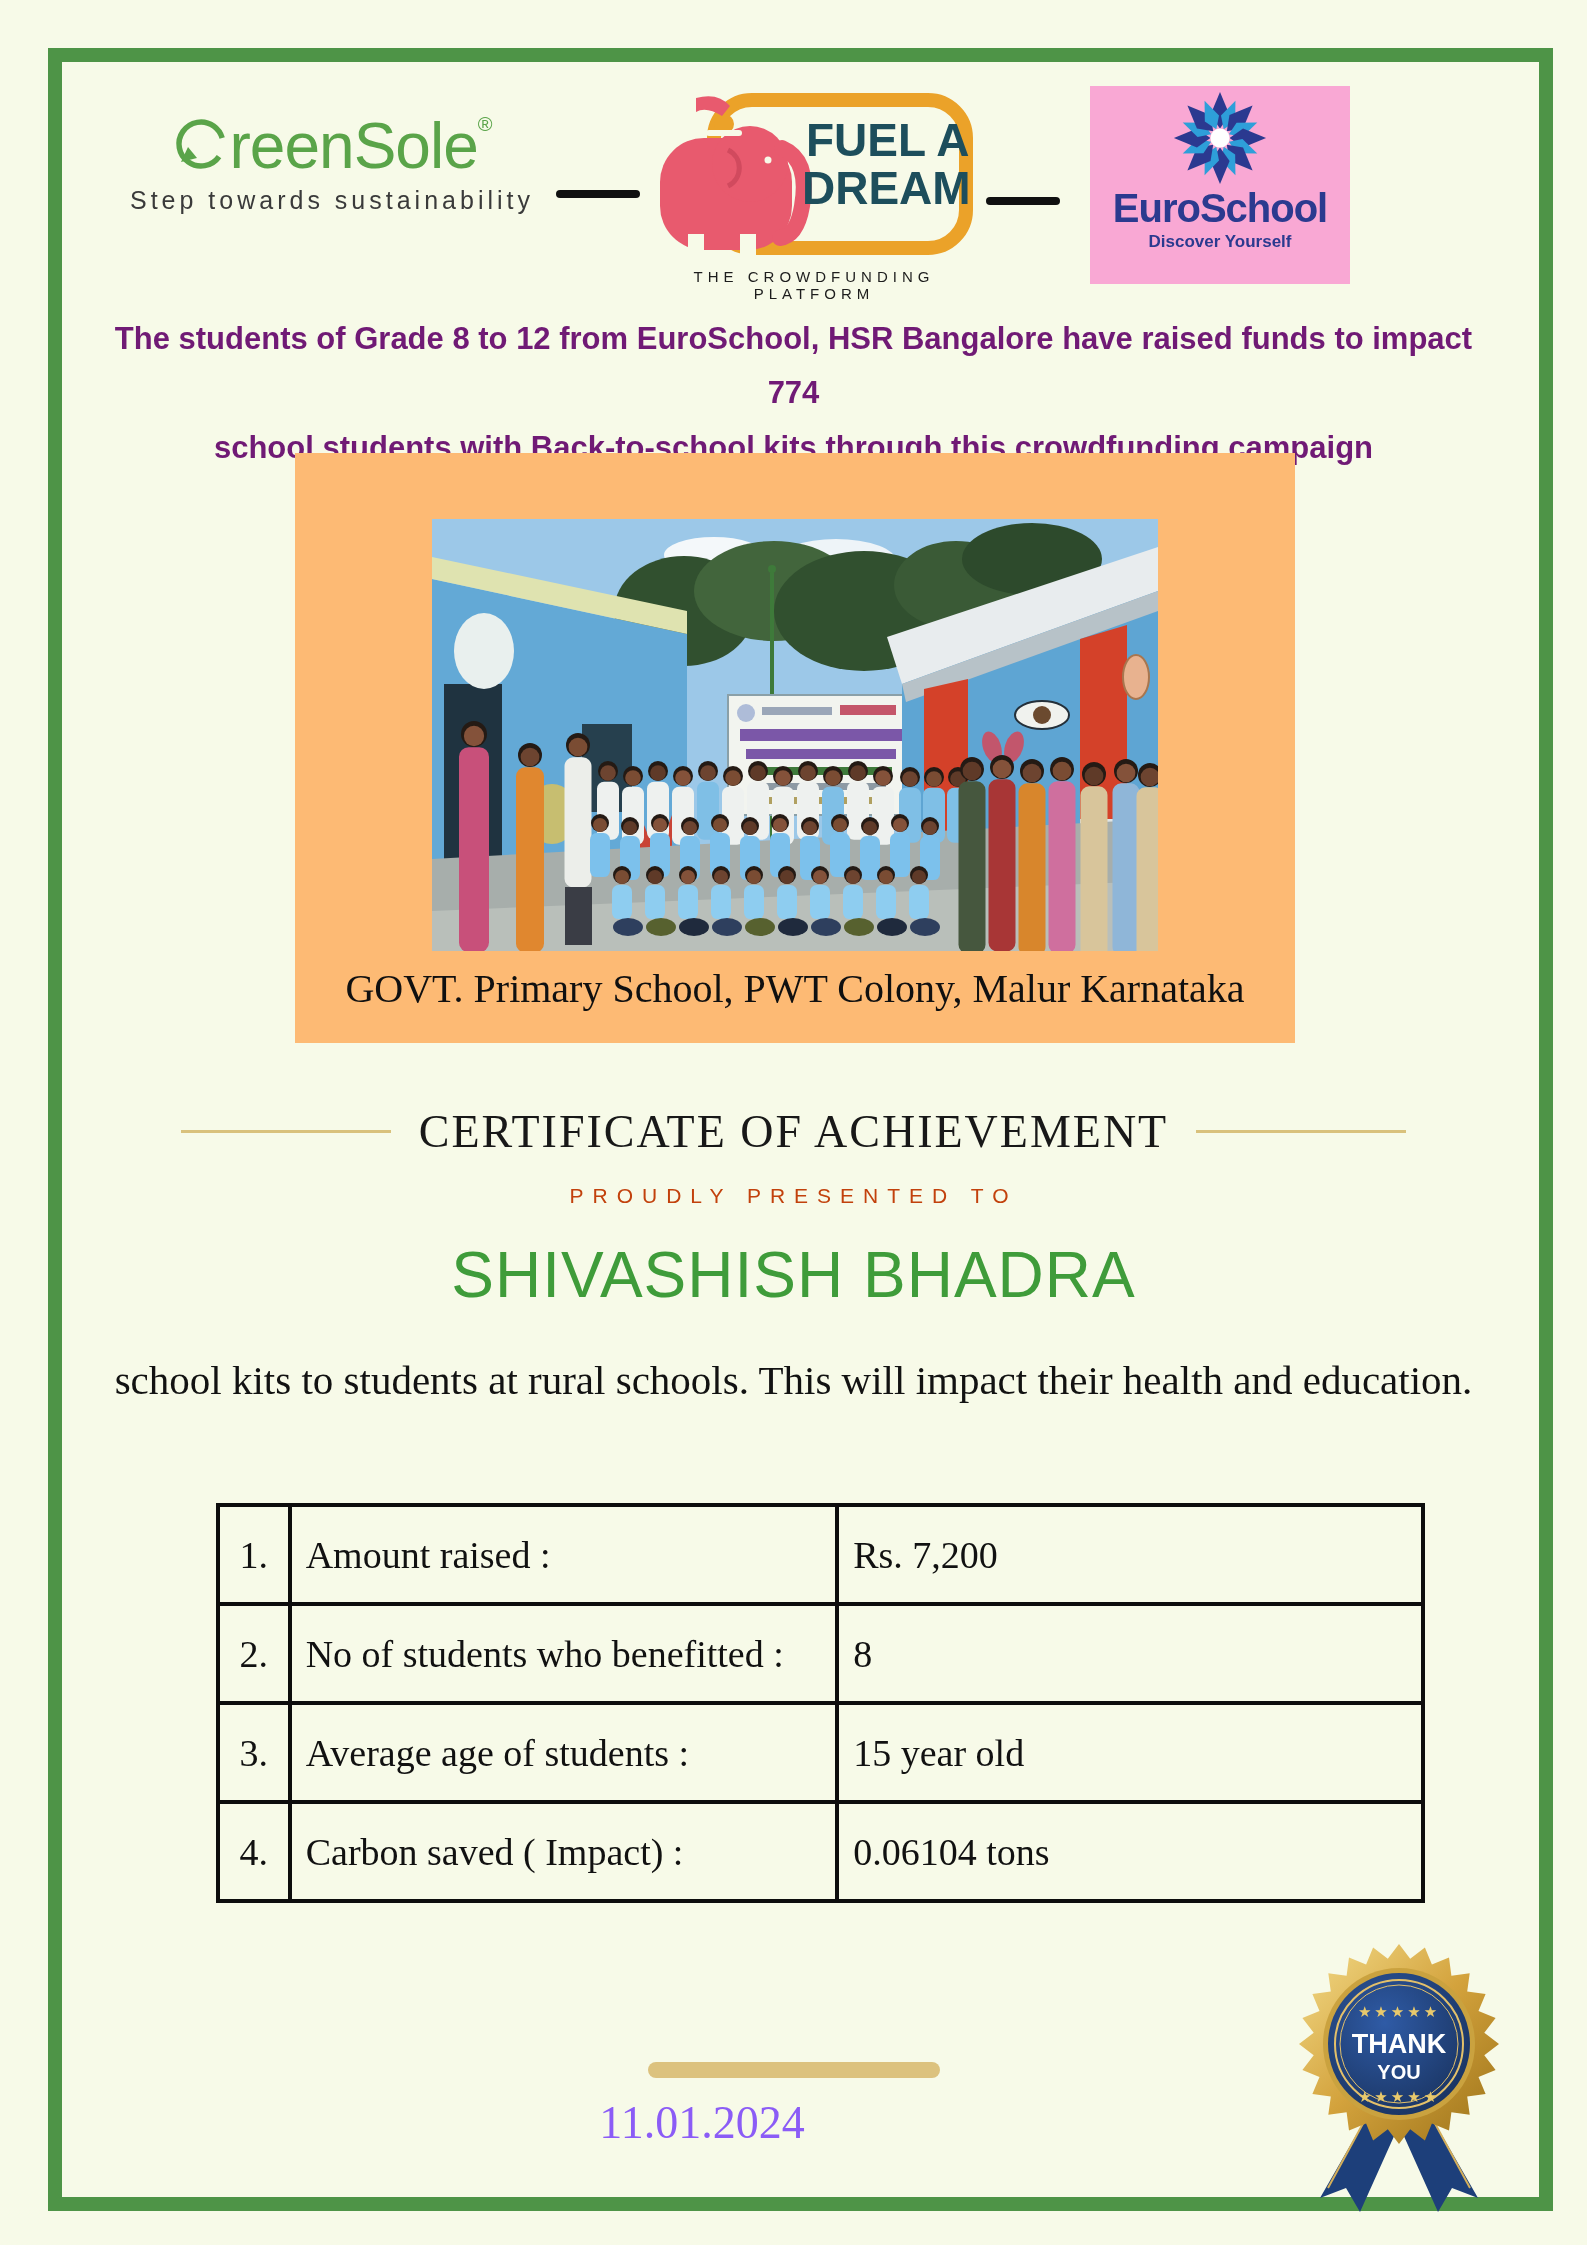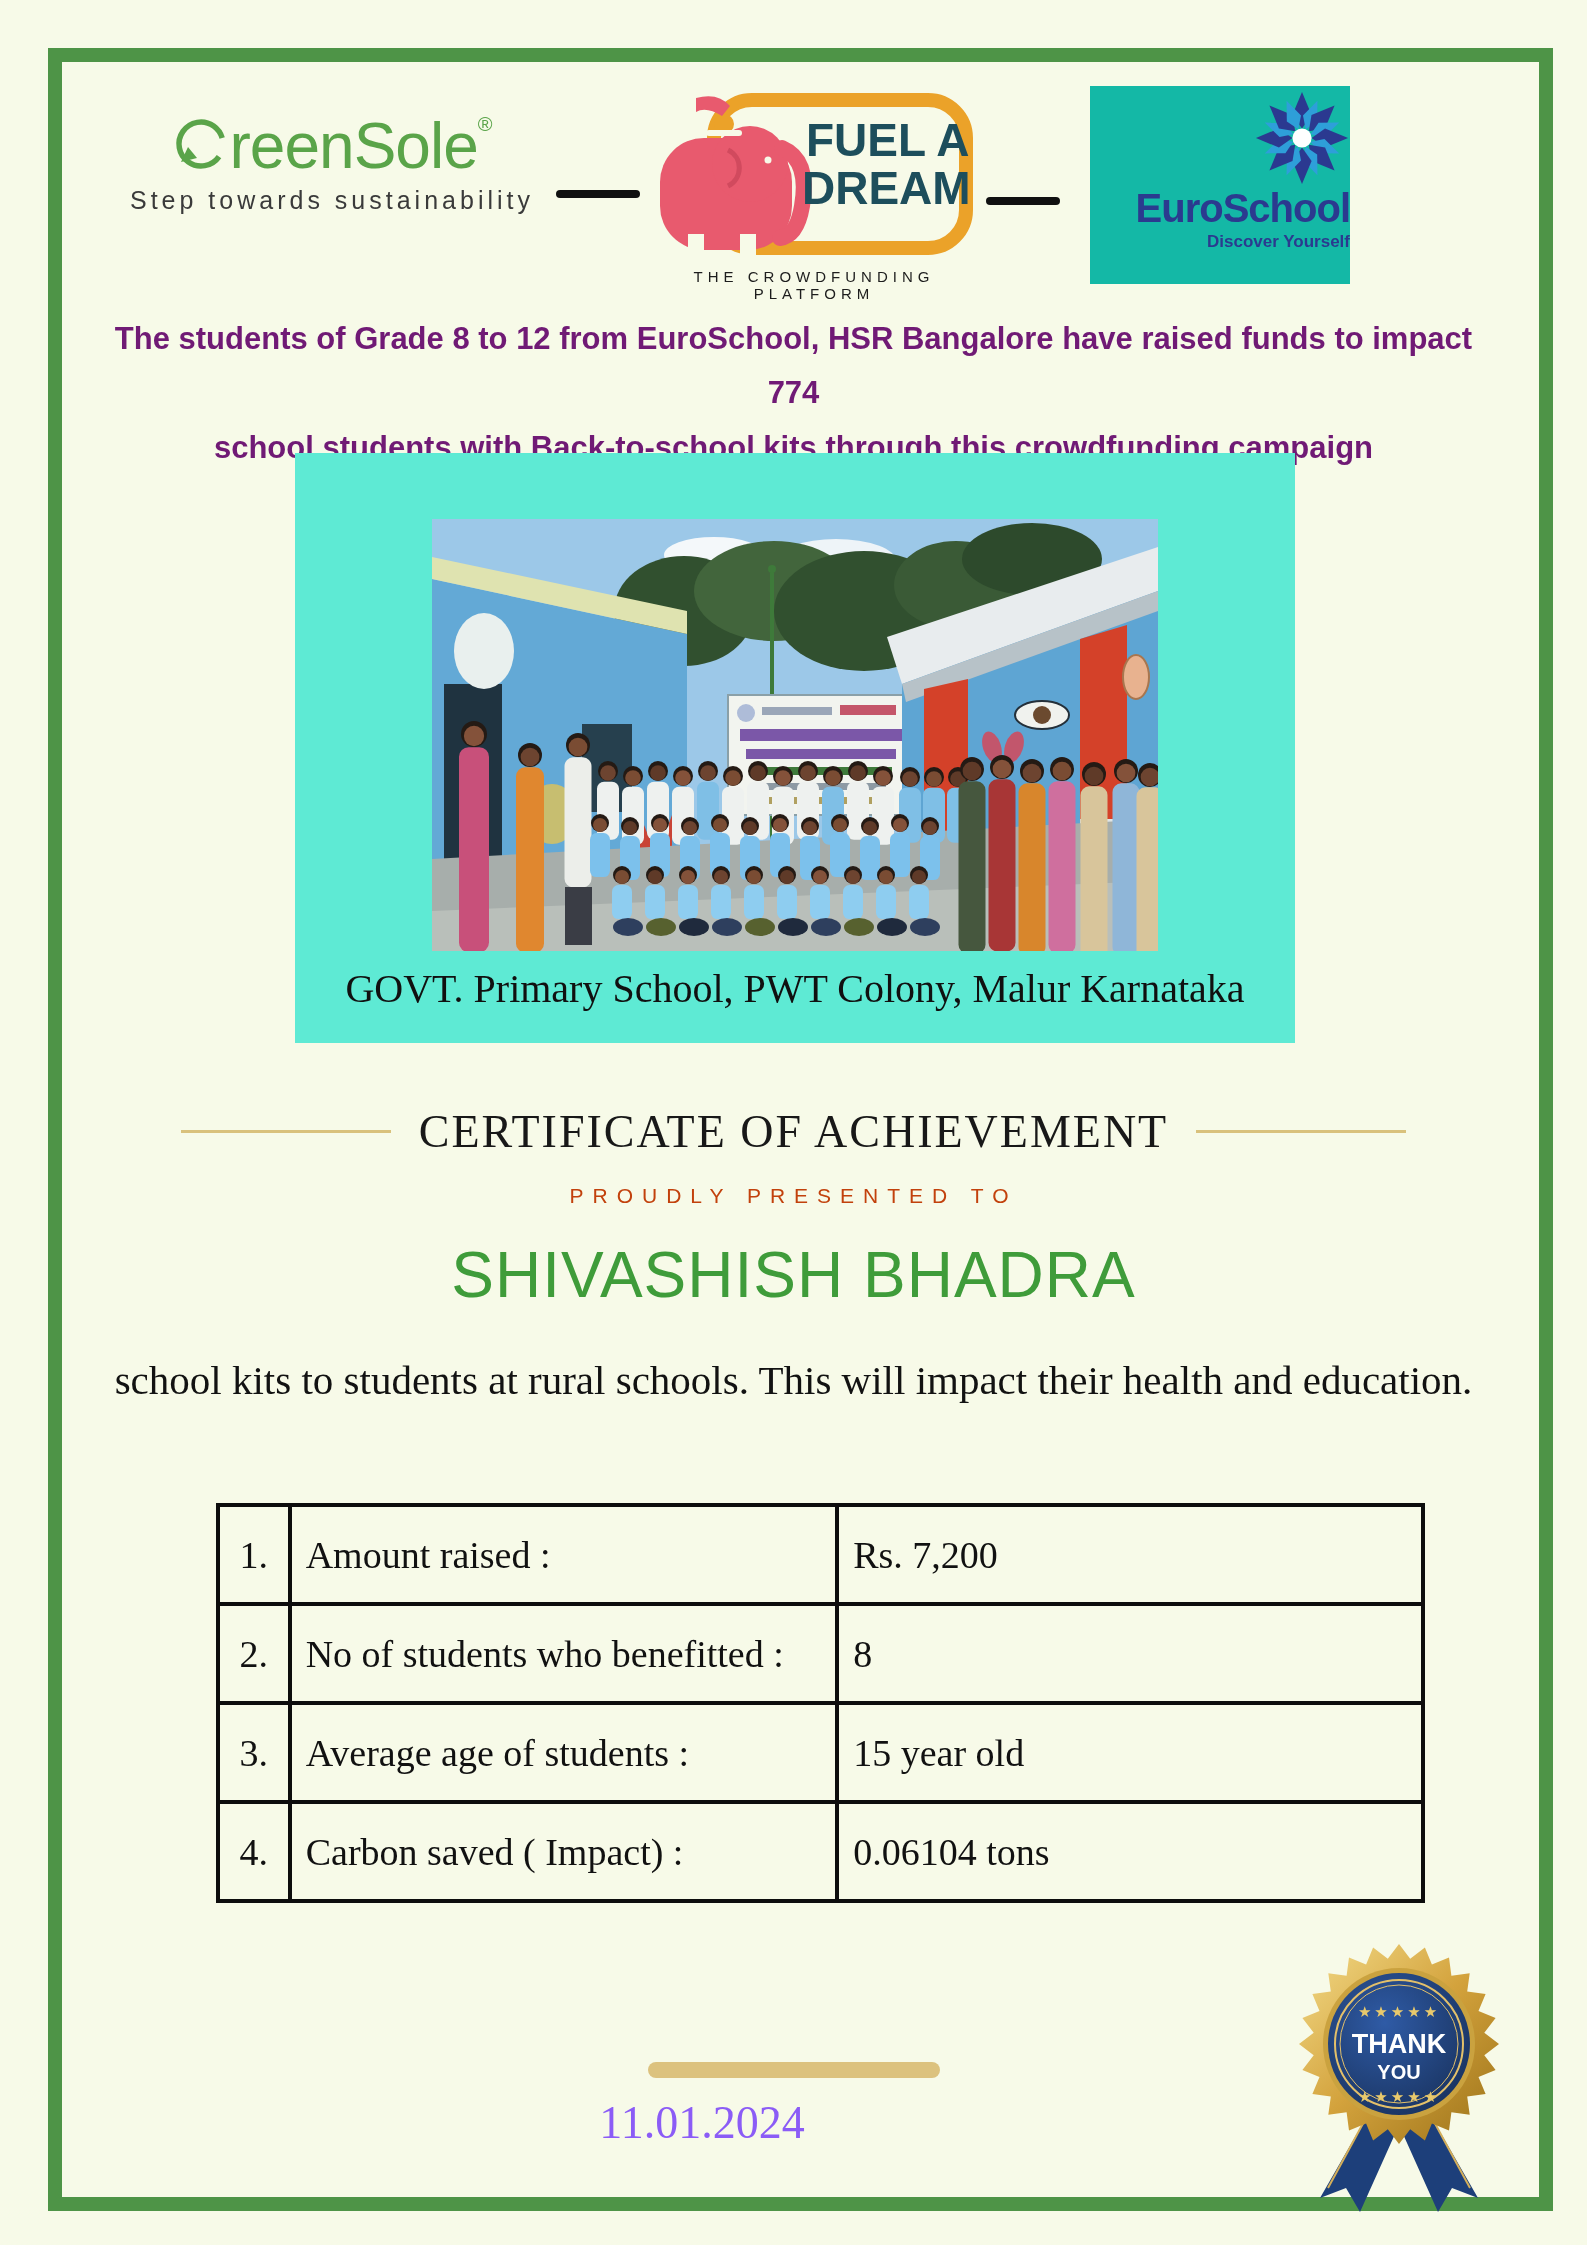--- a/index.html
+++ b/index.html
@@ -15,32 +15,32 @@
   .gs-reg{font-size:20px;line-height:20px;color:#5aa449;margin-top:-2px;}
   .gs-tagline{margin-top:10px;font-size:25px;letter-spacing:4px;color:#3a3a3a;}
 
   .dash{position:absolute;height:8px;background:#101010;border-radius:4px;}
   .dash1{left:556px;top:190px;width:84px;}
   .dash2{left:986px;top:197px;width:74px;}
 
   .fad{position:absolute;left:644px;top:90px;width:340px;text-align:center;}
   .fad-tagline{margin-top:8px;font-size:15px;letter-spacing:5px;color:#1d1d1d;}
 
-  .euro{position:absolute;left:1090px;top:86px;width:260px;height:198px;background:#14b8a6;
-        text-align:right;}
+  .euro{position:absolute;left:1090px;top:86px;width:260px;height:198px;background:#f9a8d4;
+        text-align:center;}
   .euro-name{font-size:40px;font-weight:bold;color:#2b3a8f;letter-spacing:-1px;line-height:40px;margin-top:-2px;}
   .euro-tagline{font-size:17px;font-weight:bold;color:#2b3a8f;margin-top:4px;}
 
   
   .intro{position:absolute;left:90px;top:312px;width:1407px;text-align:center;
          font-weight:bold;font-size:31px;color:#701a75;line-height:1.75;}
   .intro span{display:block;}
 
   
-  .card{position:absolute;left:295px;top:453px;width:1000px;height:590px;background:#5eead4;}
+  .card{position:absolute;left:295px;top:453px;width:1000px;height:590px;background:#fdba74;}
   .photo{position:absolute;left:137px;top:66px;width:726px;height:432px;display:block;}
   .caption{position:absolute;left:0;top:512px;width:100%;text-align:center;
            font-family:"Liberation Serif",serif;font-size:40px;color:#101010;}
 
   
   .title-row{position:absolute;left:0;top:1105px;width:1587px;display:flex;
              align-items:center;justify-content:center;gap:28px;}
   .gold-line{width:210px;height:3px;background:#d9c17c;}
   .cert-title{font-family:"Liberation Serif",serif;font-size:46px;letter-spacing:2px;color:#181818;}
   .presented{position:absolute;left:0;top:1184px;width:1587px;text-align:center;

